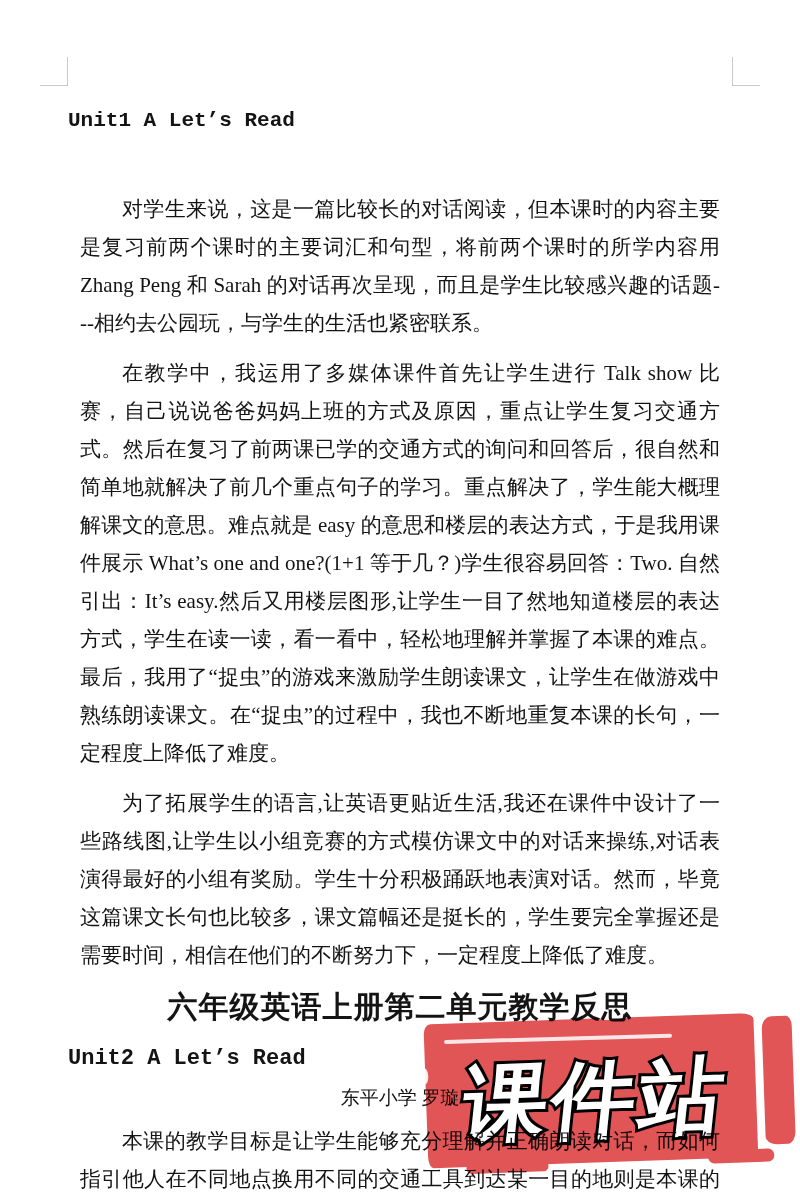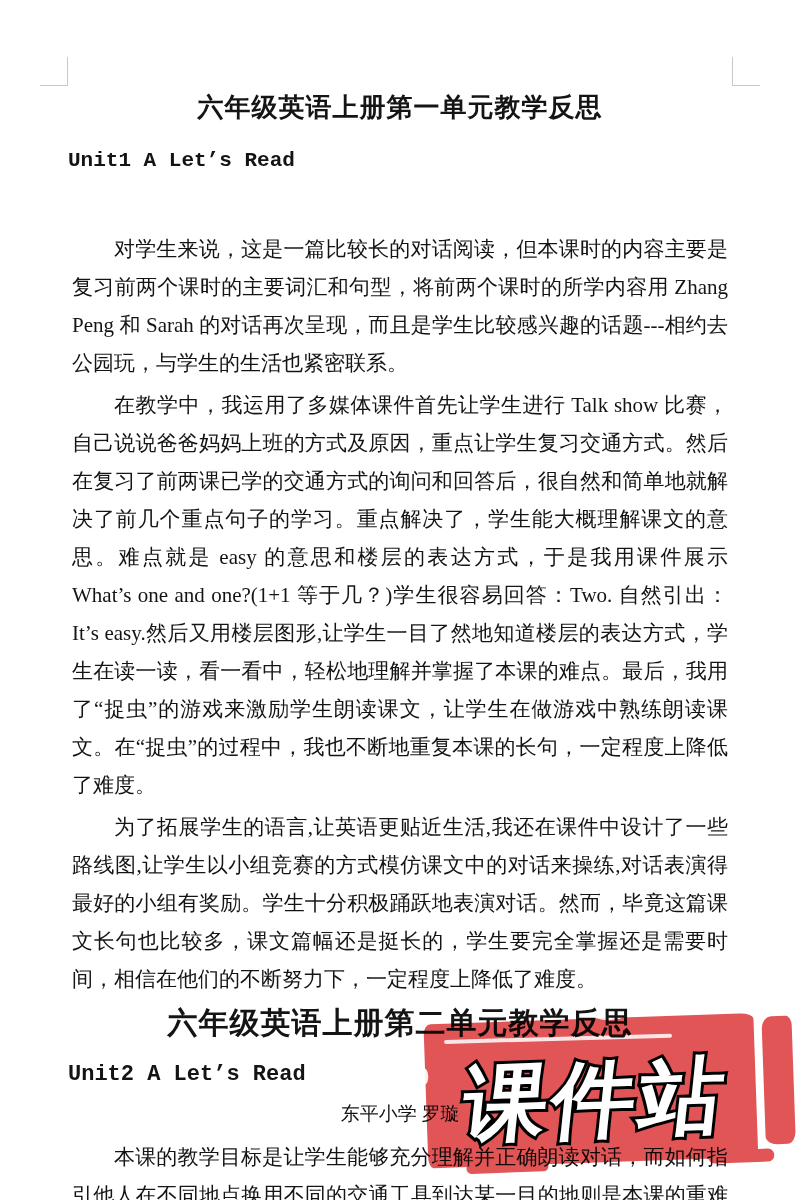--- a/index.html
+++ b/index.html
@@ -35,21 +35,21 @@
     margin:20px 0 0;font-size:21px;font-weight:700;text-align:left;
     line-height:30px;
     font-family:"Liberation Mono","DejaVu Sans Mono",monospace;
   }
   .doc-subtitle.second{margin-top:16px;font-size:22px;}
   .author-line{
     margin:10px 0 0;font-size:19px;text-align:center;line-height:28px;
     font-weight:400;
   }
   .para{
-    margin:4px;font-size:21px;line-height:38px;text-align:justify;
+    margin:12px;font-size:21px;line-height:38px;text-align:justify;
     text-indent:2em;
   }
   .para.first{margin-top:54px;}
   .para.last{margin-top:10px;}
   
   .stamp{
     position:absolute;left:420px;top:1010px;width:380px;height:168px;
     transform:rotate(-2deg);
     mix-blend-mode:multiply;
     pointer-events:none;
@@ -92,21 +92,20 @@
 </head>
 <body>
 
 <div class="page">
 
   <div class="crop-tl"></div>
   <div class="crop-tr"></div>
 
   <div class="content">
 
-    <h1 class="doc-title-1">六年级英语上册第一单元教学反思</h1>
 
     <h2 class="doc-subtitle">Unit1 A Let’s Read</h2>
 
     <p class="para first">对学生来说，这是一篇比较长的对话阅读，但本课时的内容主要是复习前两个课时的主要词汇和句型，将前两个课时的所学内容用 Zhang Peng 和 Sarah 的对话再次呈现，而且是学生比较感兴趣的话题---相约去公园玩，与学生的生活也紧密联系。</p>
 
     <p class="para">在教学中，我运用了多媒体课件首先让学生进行 Talk show 比赛，自己说说爸爸妈妈上班的方式及原因，重点让学生复习交通方式。然后在复习了前两课已学的交通方式的询问和回答后，很自然和简单地就解决了前几个重点句子的学习。重点解决了，学生能大概理解课文的意思。难点就是 easy 的意思和楼层的表达方式，于是我用课件展示 What’s one and one?(1+1 等于几？)学生很容易回答：Two. 自然引出：It’s easy.然后又用楼层图形,让学生一目了然地知道楼层的表达方式，学生在读一读，看一看中，轻松地理解并掌握了本课的难点。最后，我用了“捉虫”的游戏来激励学生朗读课文，让学生在做游戏中熟练朗读课文。在“捉虫”的过程中，我也不断地重复本课的长句，一定程度上降低了难度。</p>
 
     <p class="para">为了拓展学生的语言,让英语更贴近生活,我还在课件中设计了一些路线图,让学生以小组竞赛的方式模仿课文中的对话来操练,对话表演得最好的小组有奖励。学生十分积极踊跃地表演对话。然而，毕竟这篇课文长句也比较多，课文篇幅还是挺长的，学生要完全掌握还是需要时间，相信在他们的不断努力下，一定程度上降低了难度。</p>
 
     <h1 class="doc-title-2">六年级英语上册第二单元教学反思</h1>

